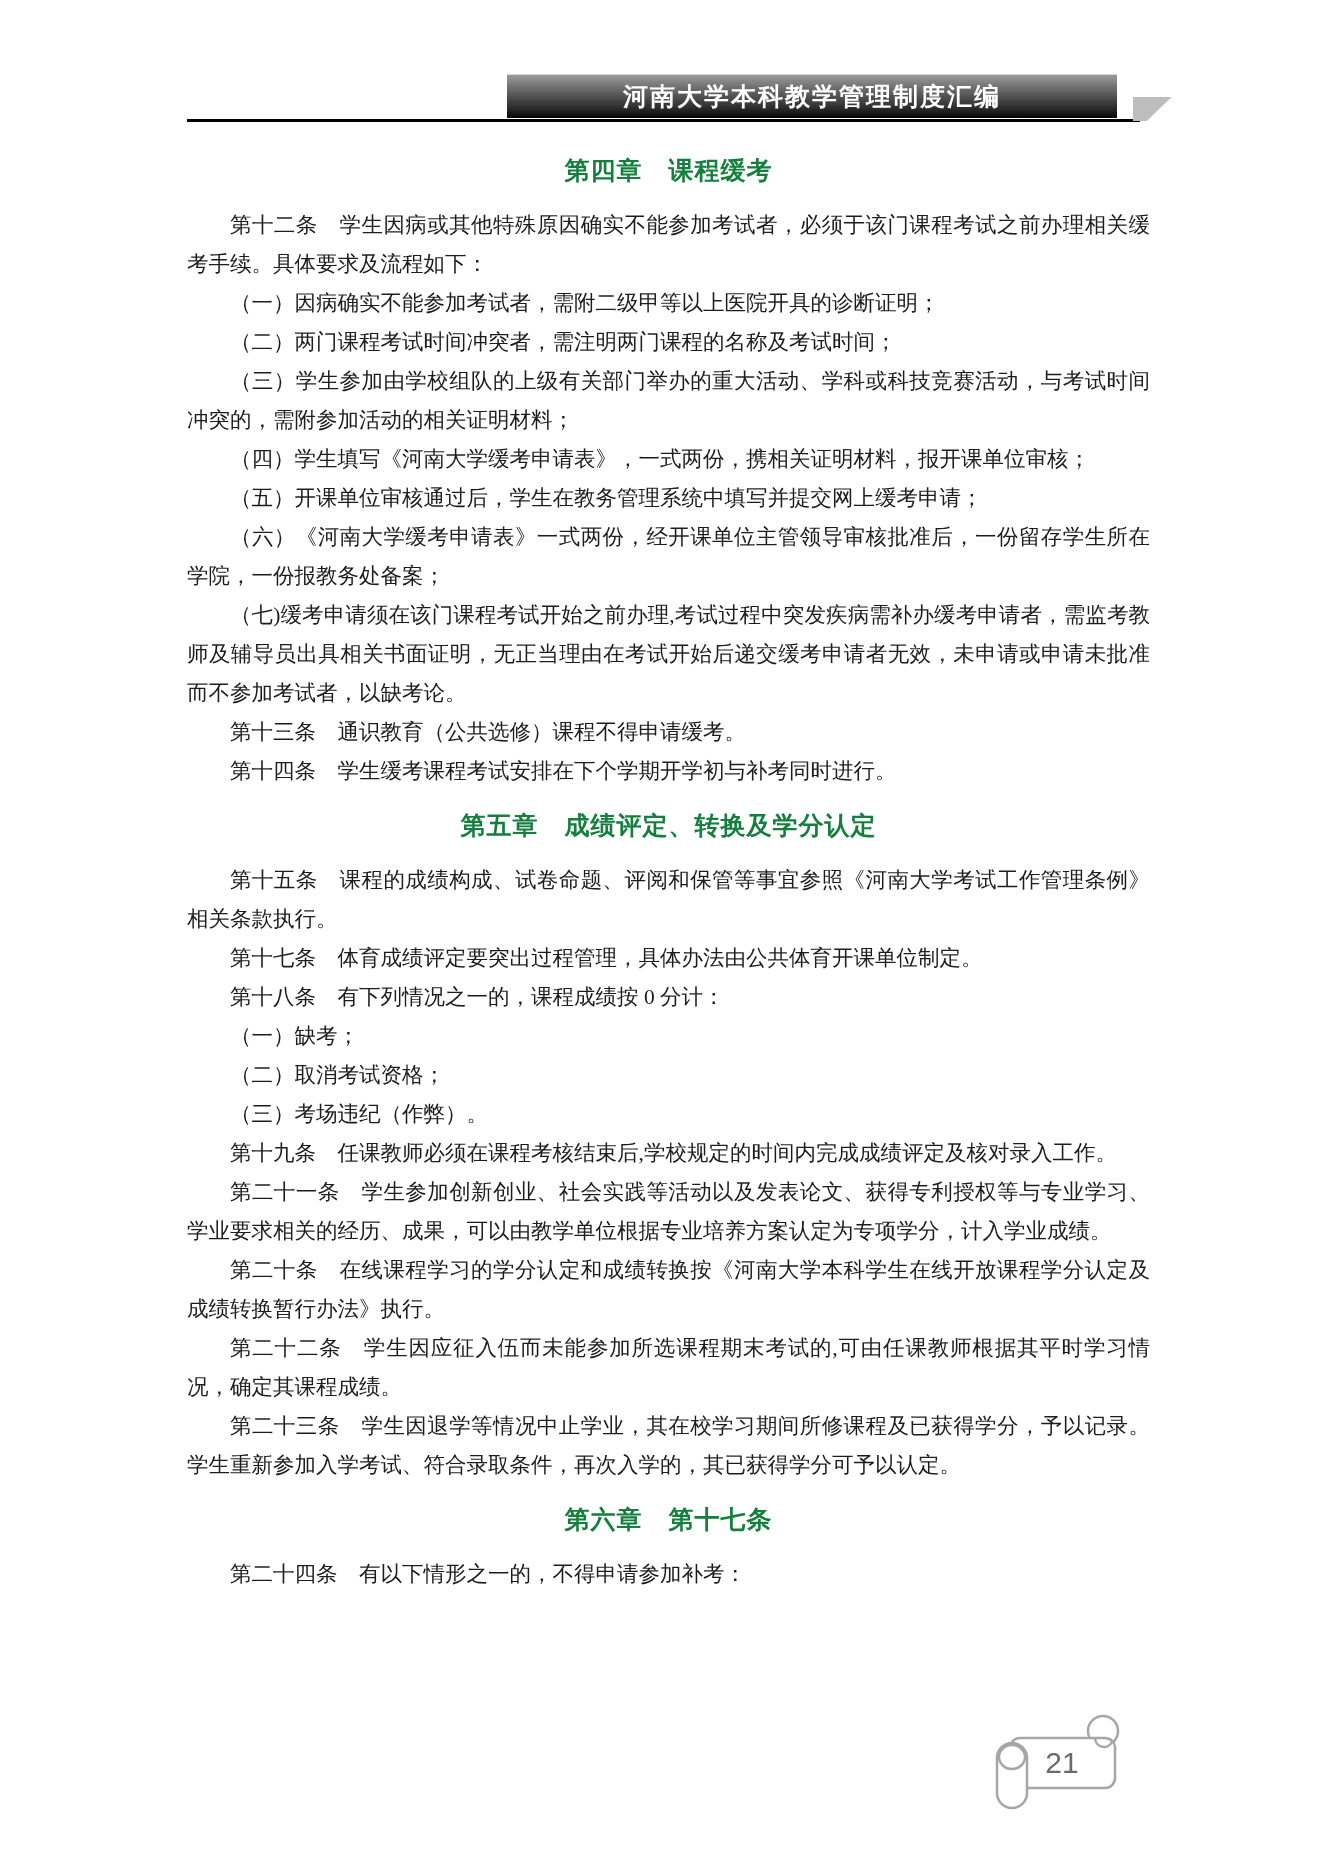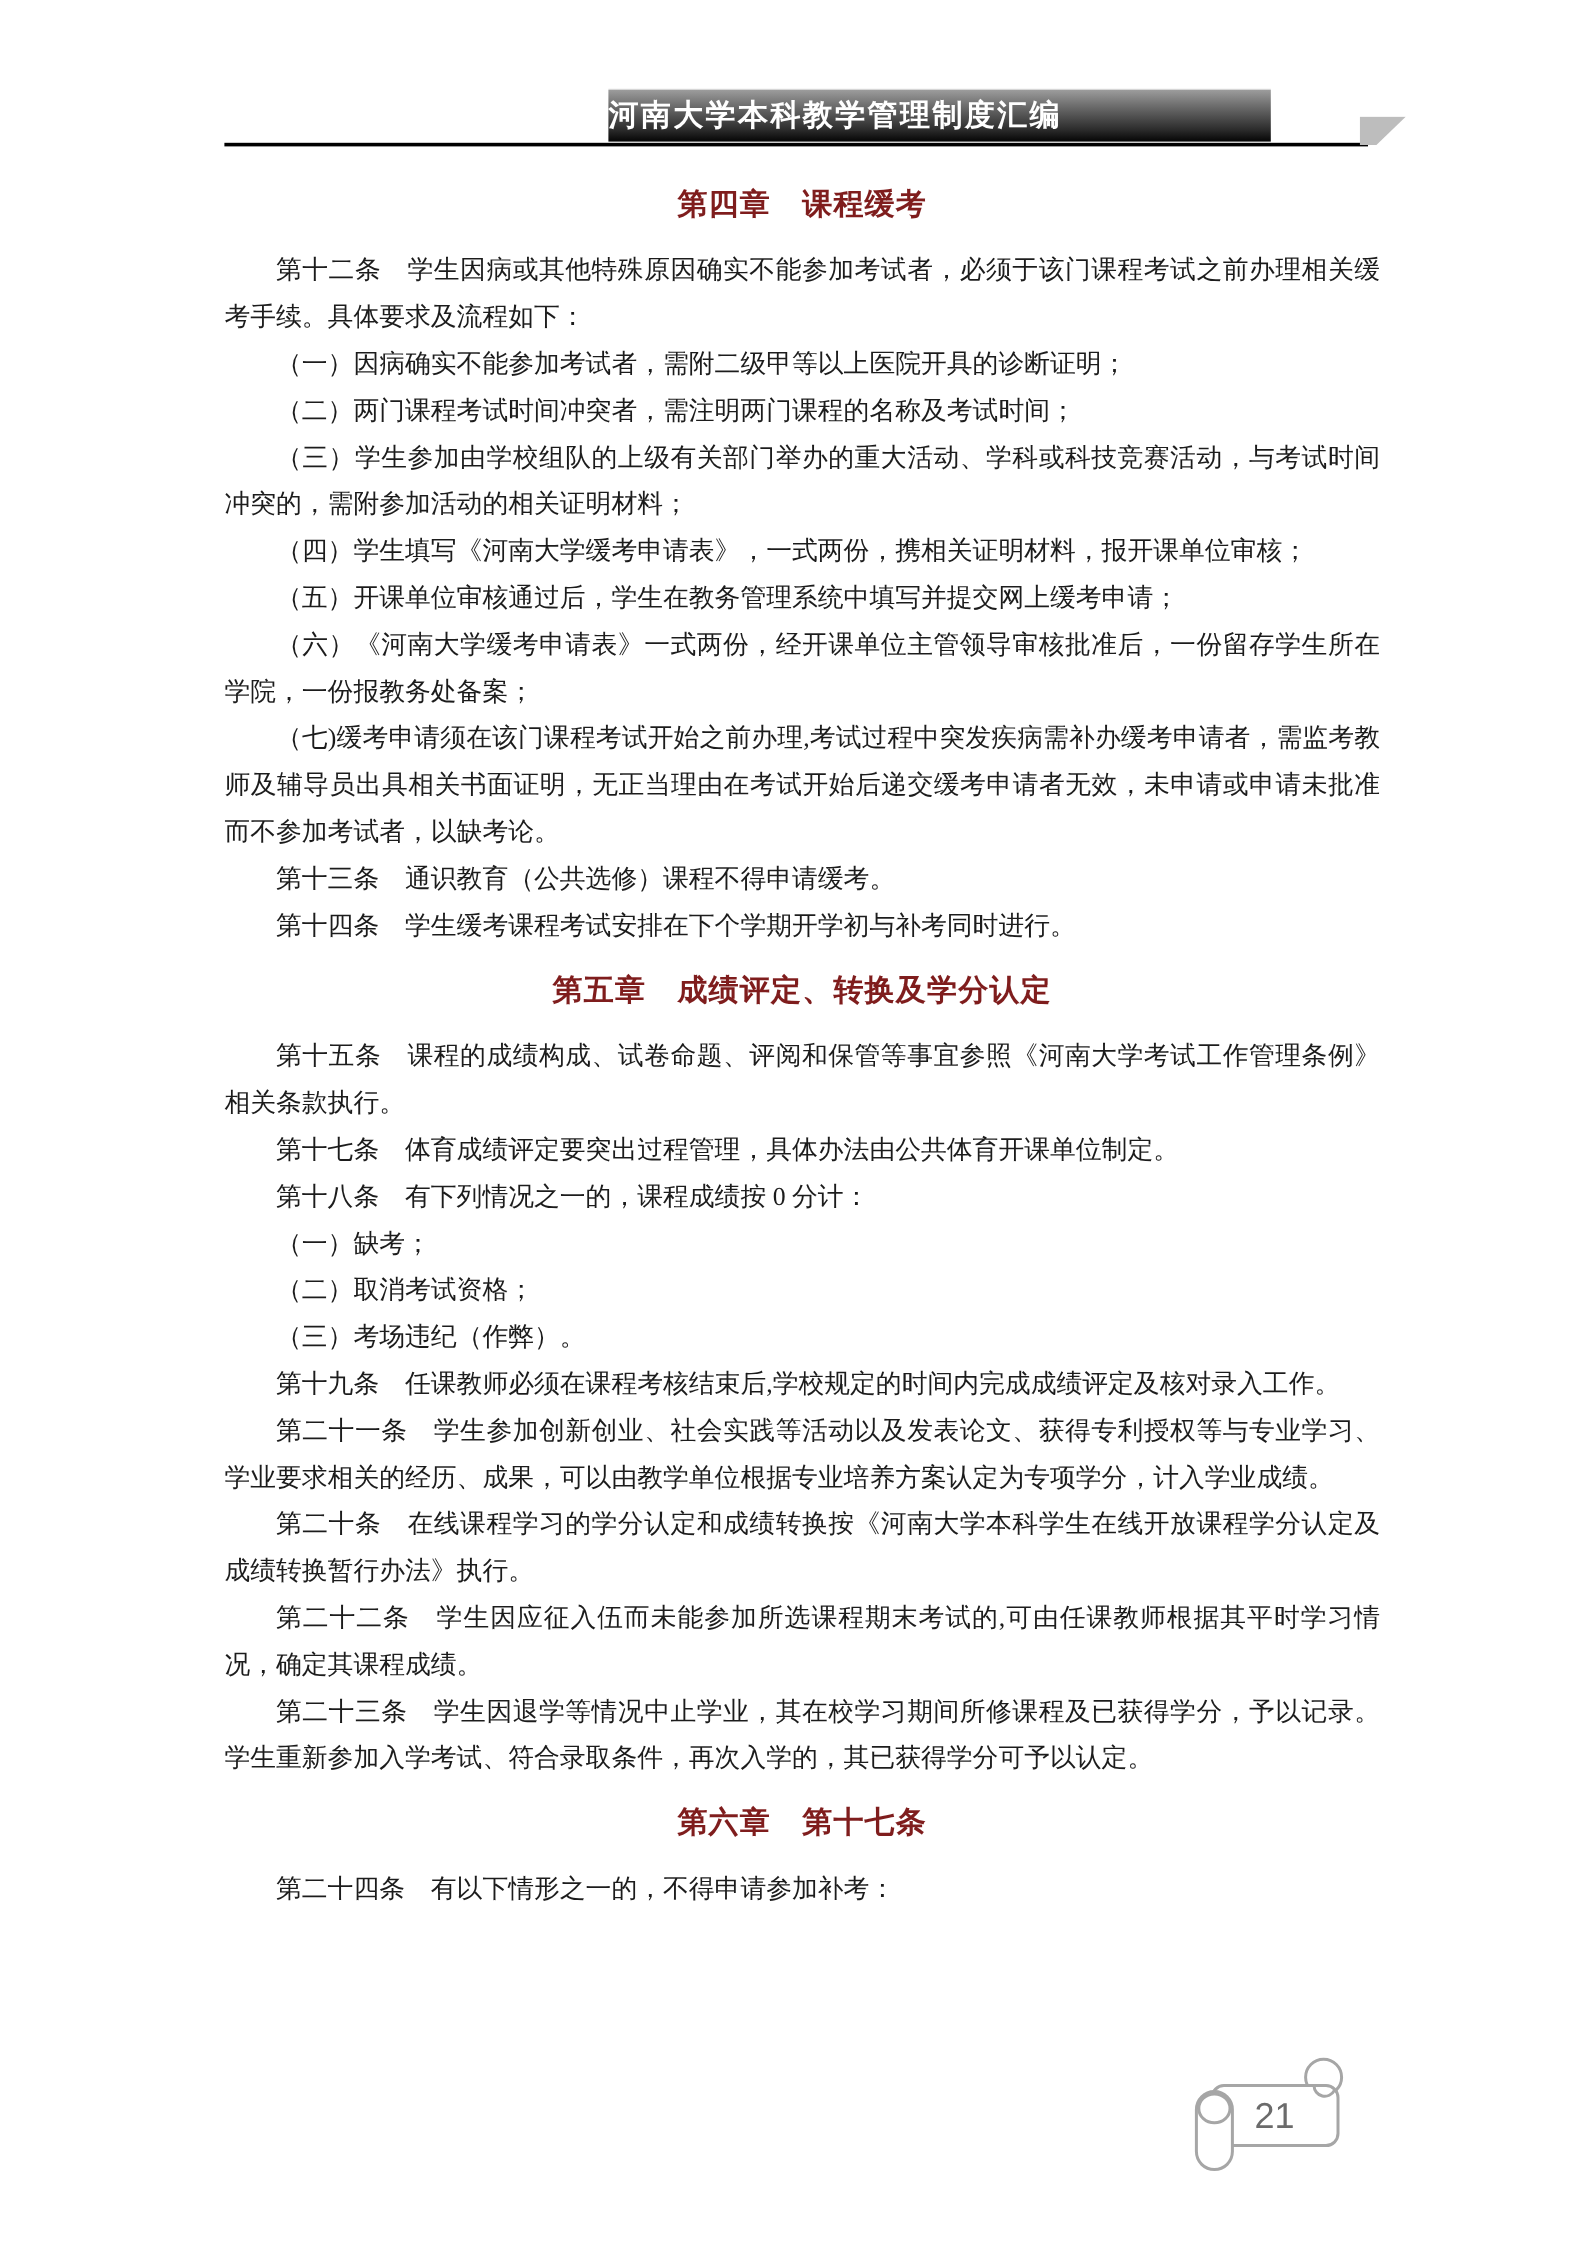--- a/index.html
+++ b/index.html
@@ -22,25 +22,25 @@
     left: 187px;
     top: 119px;
     width: 953px;
     height: 3px;
     background: #000000;
   }
   .banner {
     position: absolute;
     left: 507px;
     top: 74px;
-    width: 552px;
+    width: 610px;
     height: 43px;
     background: linear-gradient(180deg, #9c9c9c 0%, #6e6e6e 30%, #2a2a2a 78%, #050505 100%);
     border-top: 1px solid #d6d6d6;
-    text-align: left;
+    text-align: center;
   }
   .banner span {
     display: inline-block;
     line-height: 43px;
     font-size: 25px;
     font-weight: bold;
     letter-spacing: 2px;
     color: #ffffff;
     font-family: "Liberation Serif", "DejaVu Serif", serif;
   }
@@ -69,21 +69,21 @@
     margin: 0;
     text-indent: 2em;
   }
   .content h2.chapter {
     margin: 14px 0 16px 0;
     text-align: center;
     text-indent: 0;
     font-size: 25px;
     line-height: 40px;
     font-weight: bold;
-    color: #7f1d1d;
+    color: #15803d;
     letter-spacing: 1px;
     font-family: "Liberation Sans", "DejaVu Sans", sans-serif;
   }
   .content h2.chapter:first-child {
     margin-top: 0;
   }
   
   .page-scroll {
     position: absolute;
     left: 983px;

